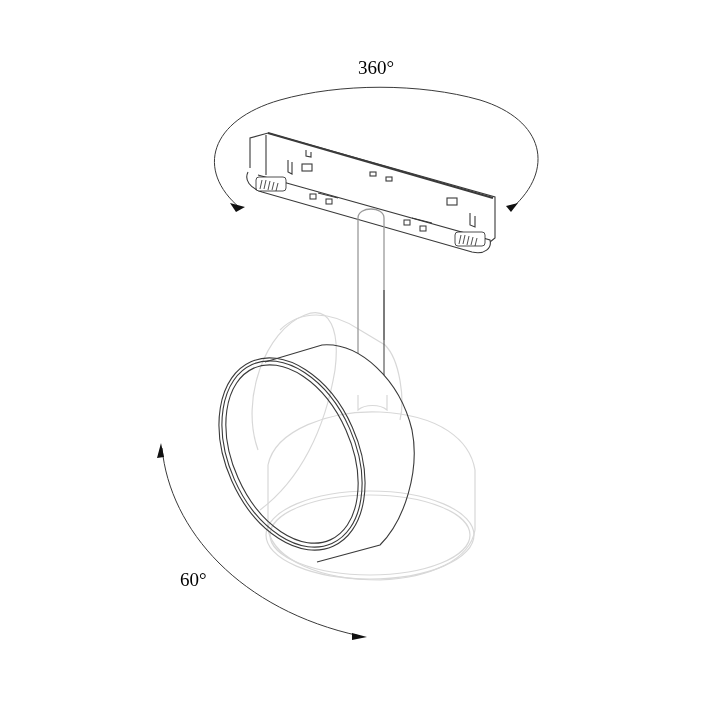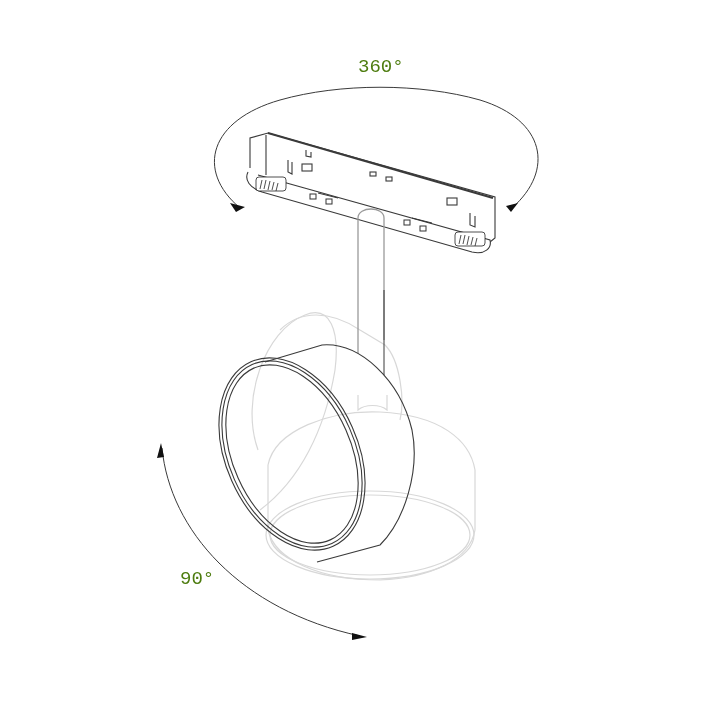--- a/index.html
+++ b/index.html
@@ -1,18 +1,18 @@
 <!DOCTYPE html>
 <html><head>
 <meta charset="utf-8">
 <style>
   html, body { margin: 0; padding: 0; background: #ffffff; }
   .canvas { position: relative; width: 719px; height: 719px; background: #ffffff; overflow: hidden; }
   svg.drawing { position: absolute; left: 0; top: 0; width: 719px; height: 719px; }
-  .label { position: absolute; font-family: Liberation Mono, monospace; font-size: 19px; color: #4d7c0f; line-height: 1; white-space: nowrap; }
+  .label { position: absolute; font-family: Liberation Serif, serif; font-size: 19px; color: #000000; line-height: 1; white-space: nowrap; }
   #label-360 { left: 358px; top: 58px; }
   #label-90 { left: 180px; top: 570px; }
 </style>
 </head>
 <body>
 
 <div class="canvas">
   <svg class="drawing" viewBox="0 0 719 719">
 
     <g fill="none" stroke="#d8d8d8" stroke-width="1.2">
@@ -79,14 +79,14 @@
       <ellipse cx="292" cy="454" rx="63" ry="98" transform="rotate(-24 292 454)"></ellipse>
       <ellipse cx="292" cy="454" rx="59" ry="94" transform="rotate(-24 292 454)"></ellipse>
     </g>
 
     <path d="M 162 448 C 170 530, 240 610, 360 636" fill="none" stroke="#3a3a3a" stroke-width="1"></path>
     <polygon points="161,443 157,458 164,457" fill="#111"></polygon>
     <polygon points="367,637 352,633 352,640" fill="#111"></polygon>
   </svg>
 
   <div class="label" id="label-360">360°</div>
-  <div class="label" id="label-90">90°</div>
+  <div class="label" id="label-90">60°</div>
 </div>
 
 </body></html>

